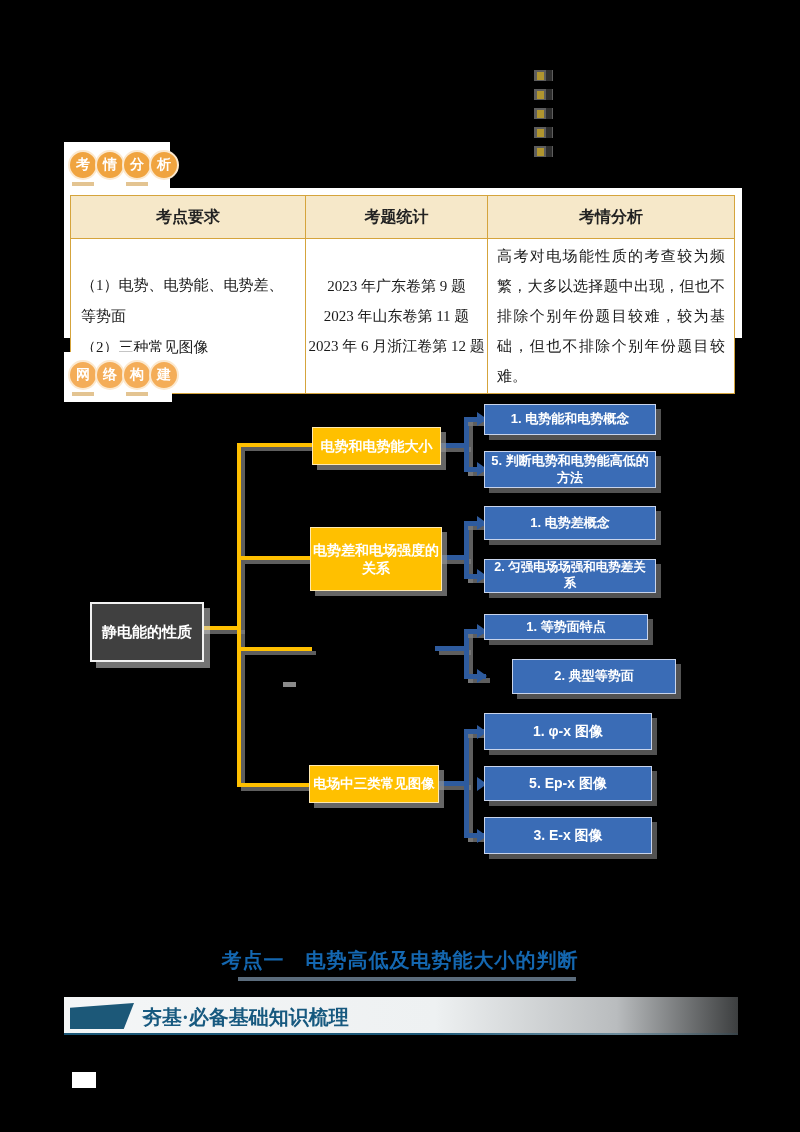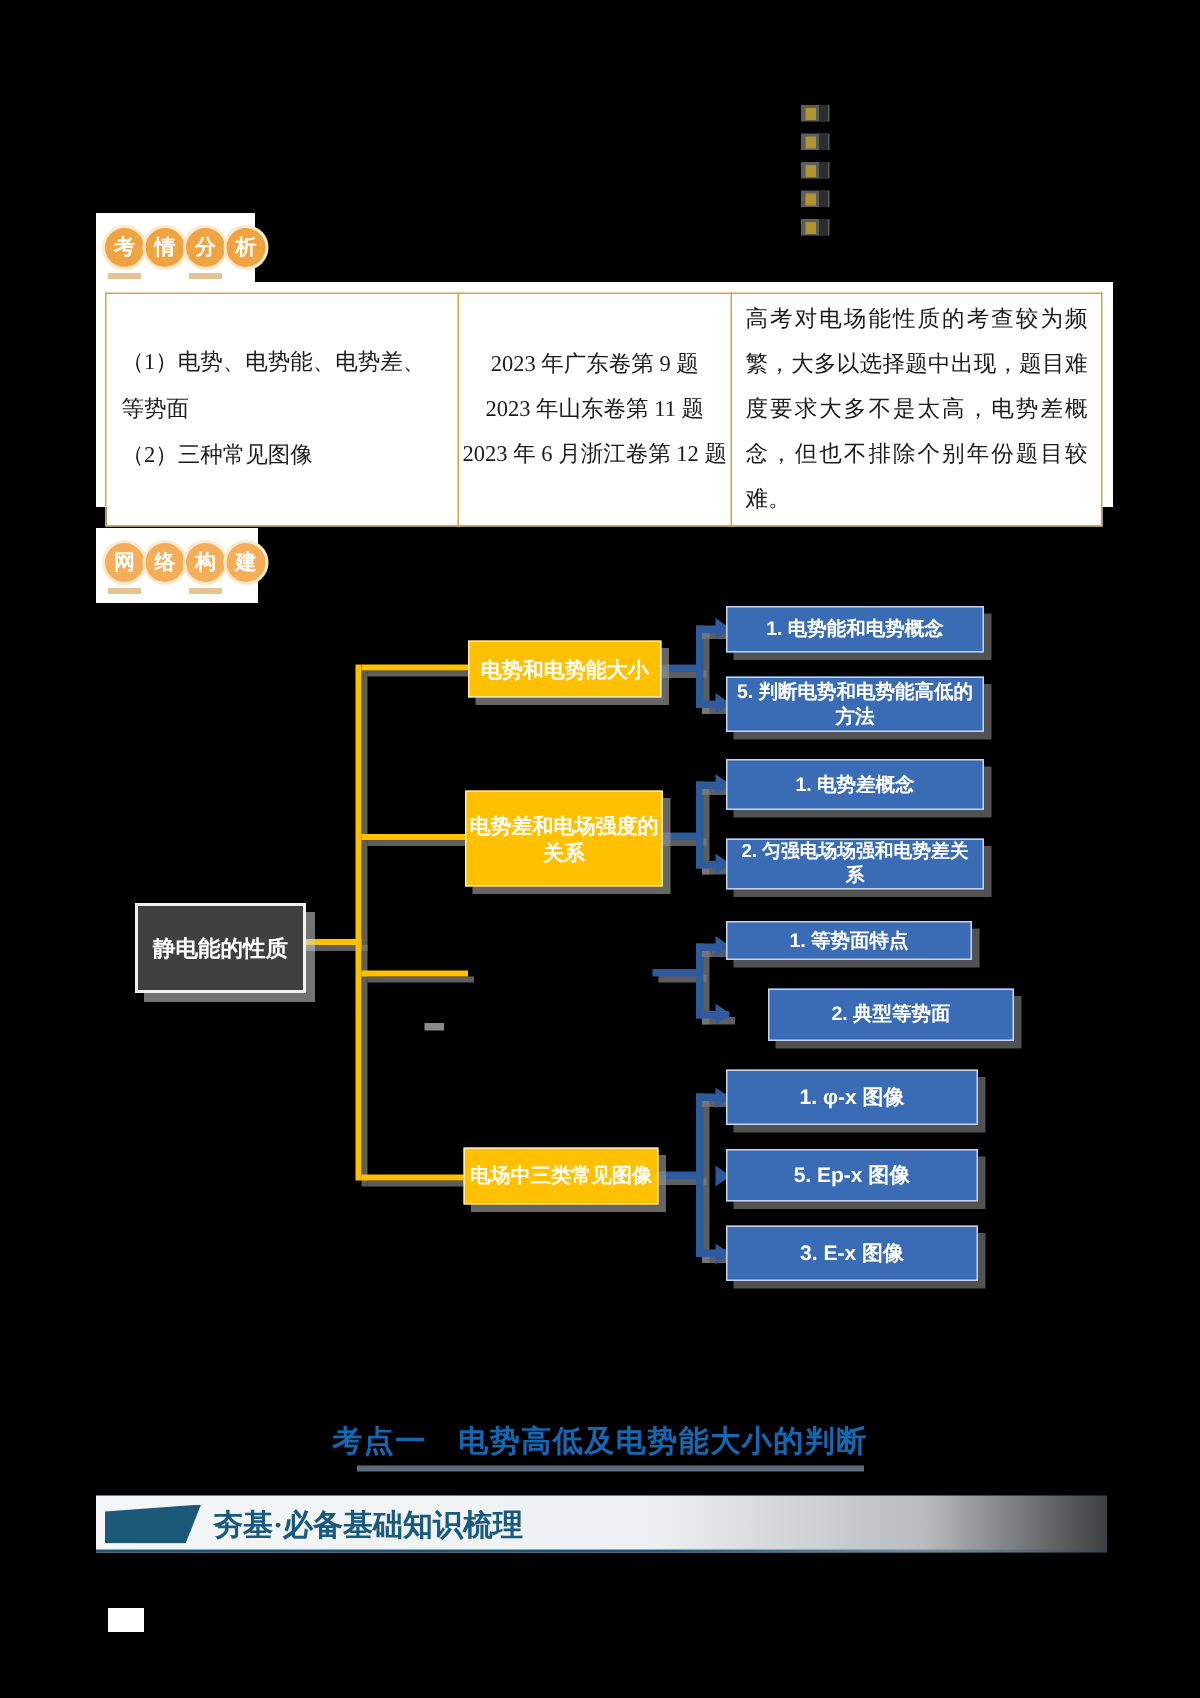--- a/index.html
+++ b/index.html
@@ -105,31 +105,36 @@
   <div class="badge-dash" style="left:126px;top:182px"></div>
 
   <div class="abs" id="table-panel">
     <table id="exam-table">
       <colgroup>
           <col style="width:235px">
           <col style="width:182px">
           <col style="width:247px">
         </colgroup>
       <tbody>
+          <tr>
+        <th>考点要求</th>
+        <th>考题统计</th>
+        <th>考情分析</th>
+      </tr>
       <tr>
         <td class="td-req">
           <div>（1）电势、电势能、电势差、等势面</div>
           <div>（2）三种常见图像</div>
         </td>
         <td class="td-stat">
           <div>2023 年广东卷第 9 题</div>
           <div>2023 年山东卷第 11 题</div>
           <div>2023 年 6 月浙江卷第 12 题</div>
         </td>
-        <td class="td-ana">高考对电场能性质的考查较为频繁，大多以选择题中出现，题目难度要求大多不是太高，电势差概念，但也不排除个别年份题目较难。</td>
+        <td class="td-ana">高考对电场能性质的考查较为频繁，大多以选择题中出现，但也不排除个别年份题目较难，较为基础，但也不排除个别年份题目较难。</td>
       </tr>
     </tbody>
       </table>
   </div>
 
   <div class="badge-patch" style="left:64px;top:352px;width:108px;height:50px"></div>
   <div class="badge-row badge2" style="left:68px;top:360px">
     <span class="badge-circle">网</span>
     <span class="badge-circle">络</span>
     <span class="badge-circle">构</span>

